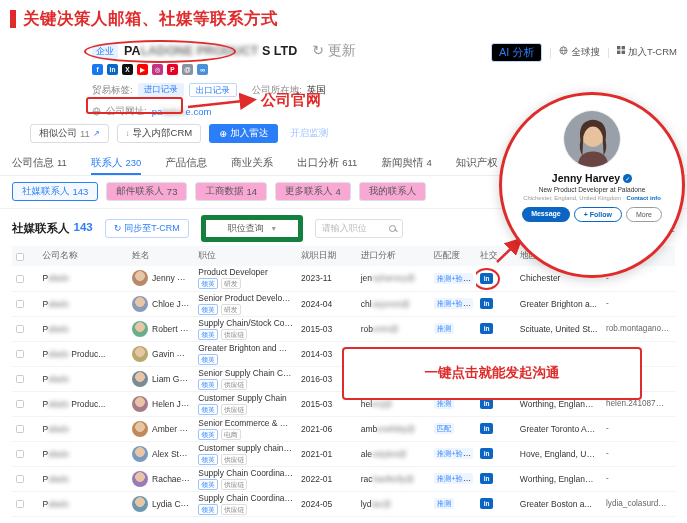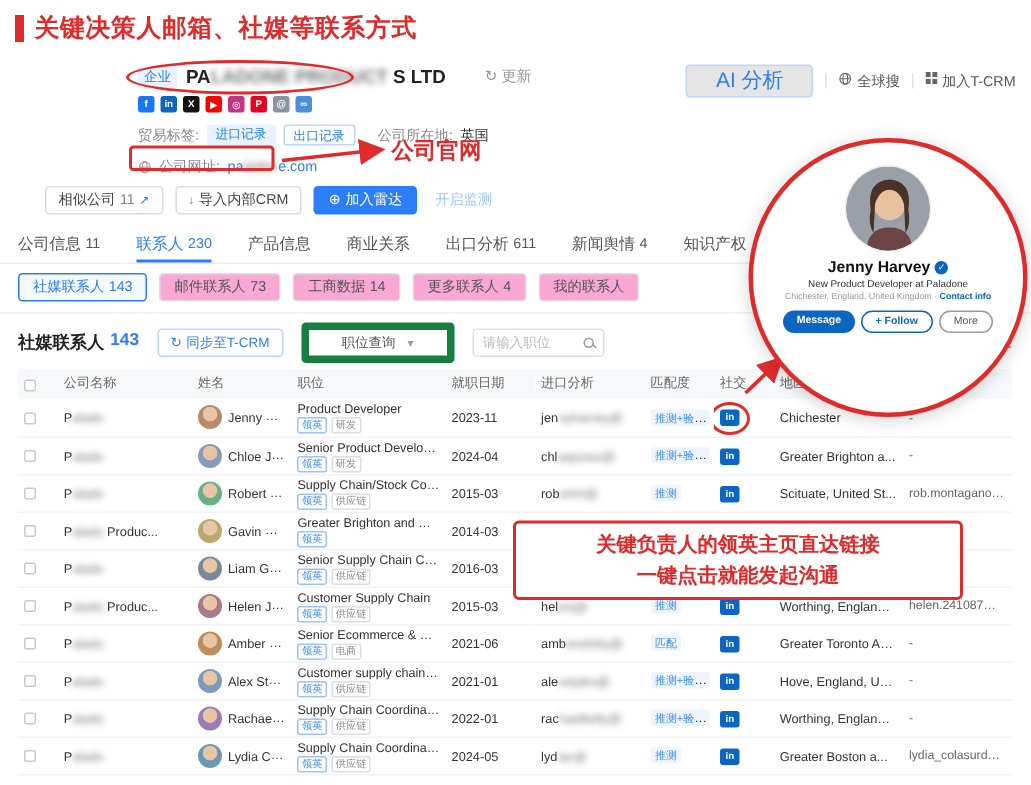--- a/index.html
+++ b/index.html
@@ -13,23 +13,23 @@
 
   
   .cimg{position:absolute;top:44px;left:12px;width:68px;height:78px;border-radius:3px;overflow:hidden;background:#5d6673;z-index:2}
   .cimg svg{display:block}
   .cimg-caption{position:absolute;left:0;right:0;bottom:0;height:14px;background:rgba(40,40,40,.62);color:#fff;font-size:7.5px;display:flex;align-items:center;justify-content:center}
   .cmain{position:absolute;top:42px;left:92px;right:10px;height:82px}
   .name-row{display:flex;align-items:center;gap:6px;height:18px}
   .ent-tag{background:#e8f1ff;color:#2c7ef8;font-size:9px;padding:1px 4px;border-radius:2px;flex:none}
   .cname{font-size:12.5px;font-weight:bold;color:#222;white-space:nowrap}
   .blurtxt{filter:blur(2.3px);color:#777}
-  .update{color:#999;font-size:10px;margin-left:20px;white-space:nowrap;cursor:pointer}
+  .update{color:#999;font-size:14px;margin-left:9px;white-space:nowrap;cursor:pointer}
   .header-actions{position:absolute;right:0;top:1px;display:flex;align-items:center;gap:8px;font-size:9.5px;color:#555;white-space:nowrap;background:#fff}
-  .ai-chip{color:#2c7ef8;border:1px solid #bcd6ff;background:#e5e5e5;padding:1px 19px;border-radius:3px;font-size:14px}
+  .ai-chip{color:#2c7ef8;border:1px solid #bcd6ff;background:#000000;padding:1px 7px;border-radius:3px;font-size:11px}
   .hdiv{width:1px;height:10px;background:#e2e2e2}
   .ha{display:flex;gap:3px;cursor:pointer}
   .icons-row{display:flex;gap:4px;margin-top:4px}
   .sico{width:11px;height:11px;border-radius:2px;color:#fff;font-size:6.5px;font-weight:bold;display:flex;align-items:center;justify-content:center;cursor:pointer}
   .meta-row{display:flex;align-items:center;gap:5px;margin-top:8px;font-size:9.5px;color:#888;white-space:nowrap}
   .meta-row .val{color:#333}
   .trade-tag1{background:#e8f1ff;color:#2c7ef8;font-size:8.5px;padding:1px 6px;border-radius:2px}
   .trade-tag2{border:1px solid #bcd6ff;color:#2c7ef8;font-size:8.5px;padding:0 6px;border-radius:2px;background:#fff;line-height:12px}
   .ml{margin-left:10px}
   .url{color:#2c7ef8;cursor:pointer}
@@ -483,21 +483,20 @@
             <td class="extra">lydia_colasurdo@...</td>
           </tr>
         </tbody>
     </table>
   </div>
 
   <div class="ann-name-oval"></div>
   <div class="ann-url-rect"></div>
   <div class="ann-site-label">公司官网</div>
   <div class="callout">
-    <div>关键负责人的领英主页直达链接</div>
     <div>一键点击就能发起沟通</div>
   </div>
   <svg class="ann-arrows" width="687" height="523">
     <defs>
       <marker id="ah" markerWidth="7" markerHeight="7" refX="5" refY="3.5" orient="auto">
         <path d="M0,0 L7,3.5 L0,7 Z" fill="#e02b2b"></path>
       </marker>
     </defs>
     <line x1="188" y1="107" x2="252" y2="100" stroke="#e02b2b" stroke-width="2.5" marker-end="url(#ah)"></line>
     <line x1="497" y1="262" x2="519" y2="241" stroke="#e02b2b" stroke-width="2.5" marker-end="url(#ah)"></line>

